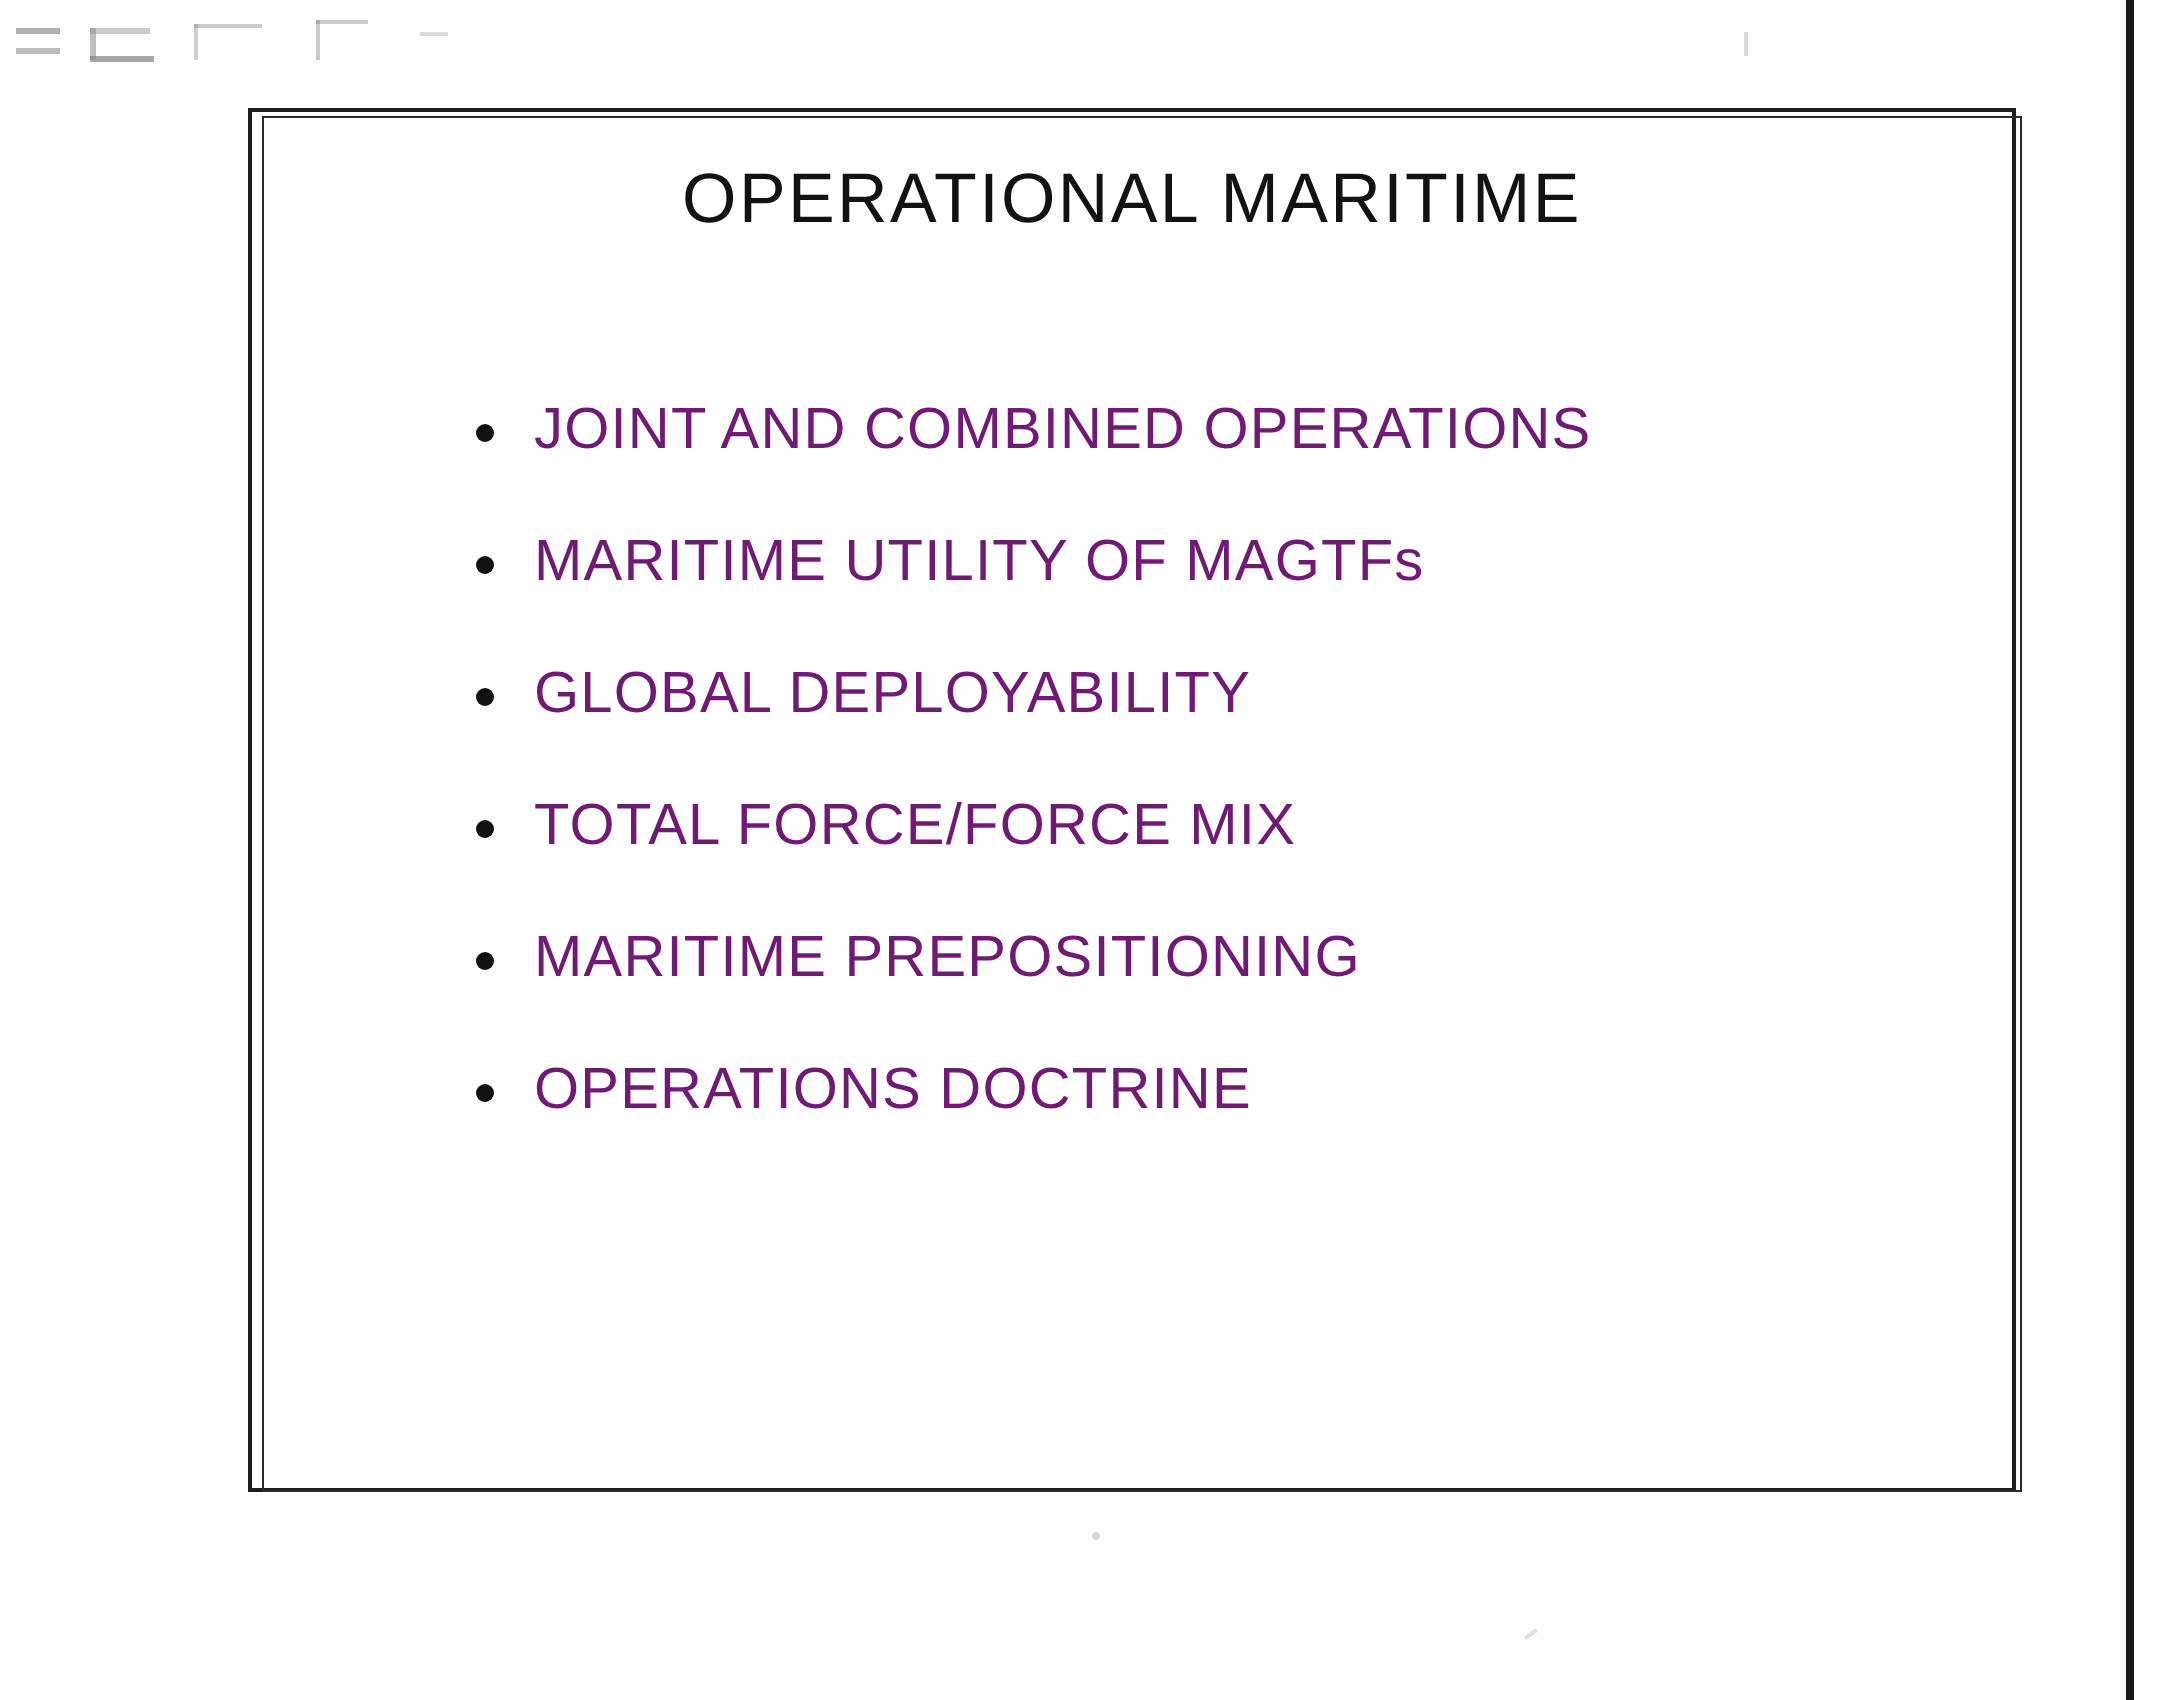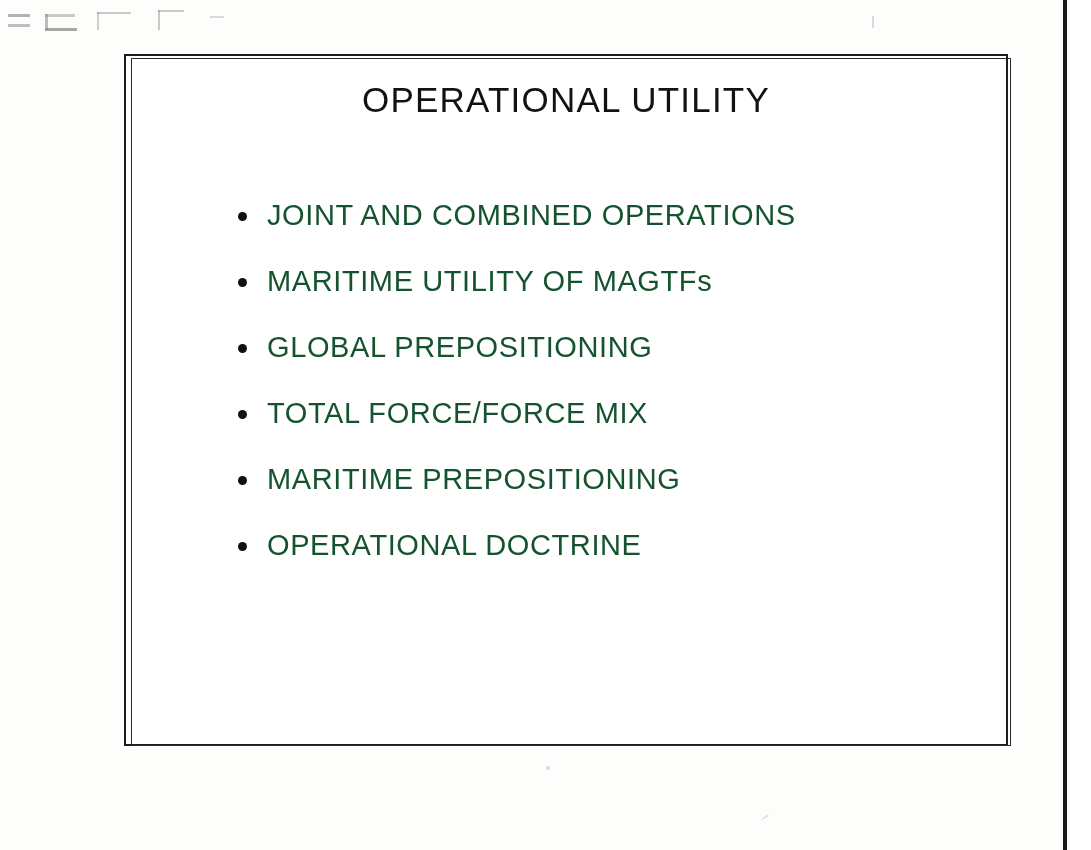--- a/index.html
+++ b/index.html
@@ -125,21 +125,21 @@
     border-radius: 50%;
     background: #111111;
     margin-top: 16px;
     margin-right: 20px;
     flex: 0 0 auto;
   }
   .bullet-text {
     font-size: 29px;
     letter-spacing: 0.6px;
     line-height: 38px;
-    color: #14532d;
+    color: #701a75;
     white-space: nowrap;
     text-align: center;
   }
 </style>
 </head>
 <body>
 
 <div class="page">
 
   <div class="artifact art-a"></div>
@@ -154,46 +154,46 @@
   <div class="artifact art-j"></div>
   <div class="artifact art-k"></div>
   <div class="artifact art-l"></div>
   <div class="artifact art-m"></div>
   <div class="artifact art-n"></div>
   <div class="artifact art-o"></div>
   <div class="artifact art-p"></div>
 
   <div class="slide-outer">
     <div class="slide-content">
-      <div class="slide-title">OPERATIONAL UTILITY</div>
+      <div class="slide-title">OPERATIONAL MARITIME</div>
 
       <ul class="bullet-list">
         <li class="bullet-item">
           <span class="bullet-dot"></span>
           <span class="bullet-text">JOINT AND COMBINED OPERATIONS</span>
         </li>
         <li class="bullet-item">
           <span class="bullet-dot"></span>
           <span class="bullet-text">MARITIME UTILITY OF MAGTFs</span>
         </li>
         <li class="bullet-item">
           <span class="bullet-dot"></span>
-          <span class="bullet-text">GLOBAL PREPOSITIONING</span>
+          <span class="bullet-text">GLOBAL DEPLOYABILITY</span>
         </li>
         <li class="bullet-item">
           <span class="bullet-dot"></span>
           <span class="bullet-text">TOTAL FORCE/FORCE MIX</span>
         </li>
         <li class="bullet-item">
           <span class="bullet-dot"></span>
           <span class="bullet-text">MARITIME PREPOSITIONING</span>
         </li>
         <li class="bullet-item">
           <span class="bullet-dot"></span>
-          <span class="bullet-text">OPERATIONAL DOCTRINE</span>
+          <span class="bullet-text">OPERATIONS DOCTRINE</span>
         </li>
       </ul>
     </div>
   </div>
 
   <div class="slide-inner"></div>
 
   <div class="scan-edge"></div>
   <div class="scan-edge-soft"></div>
 </div>

